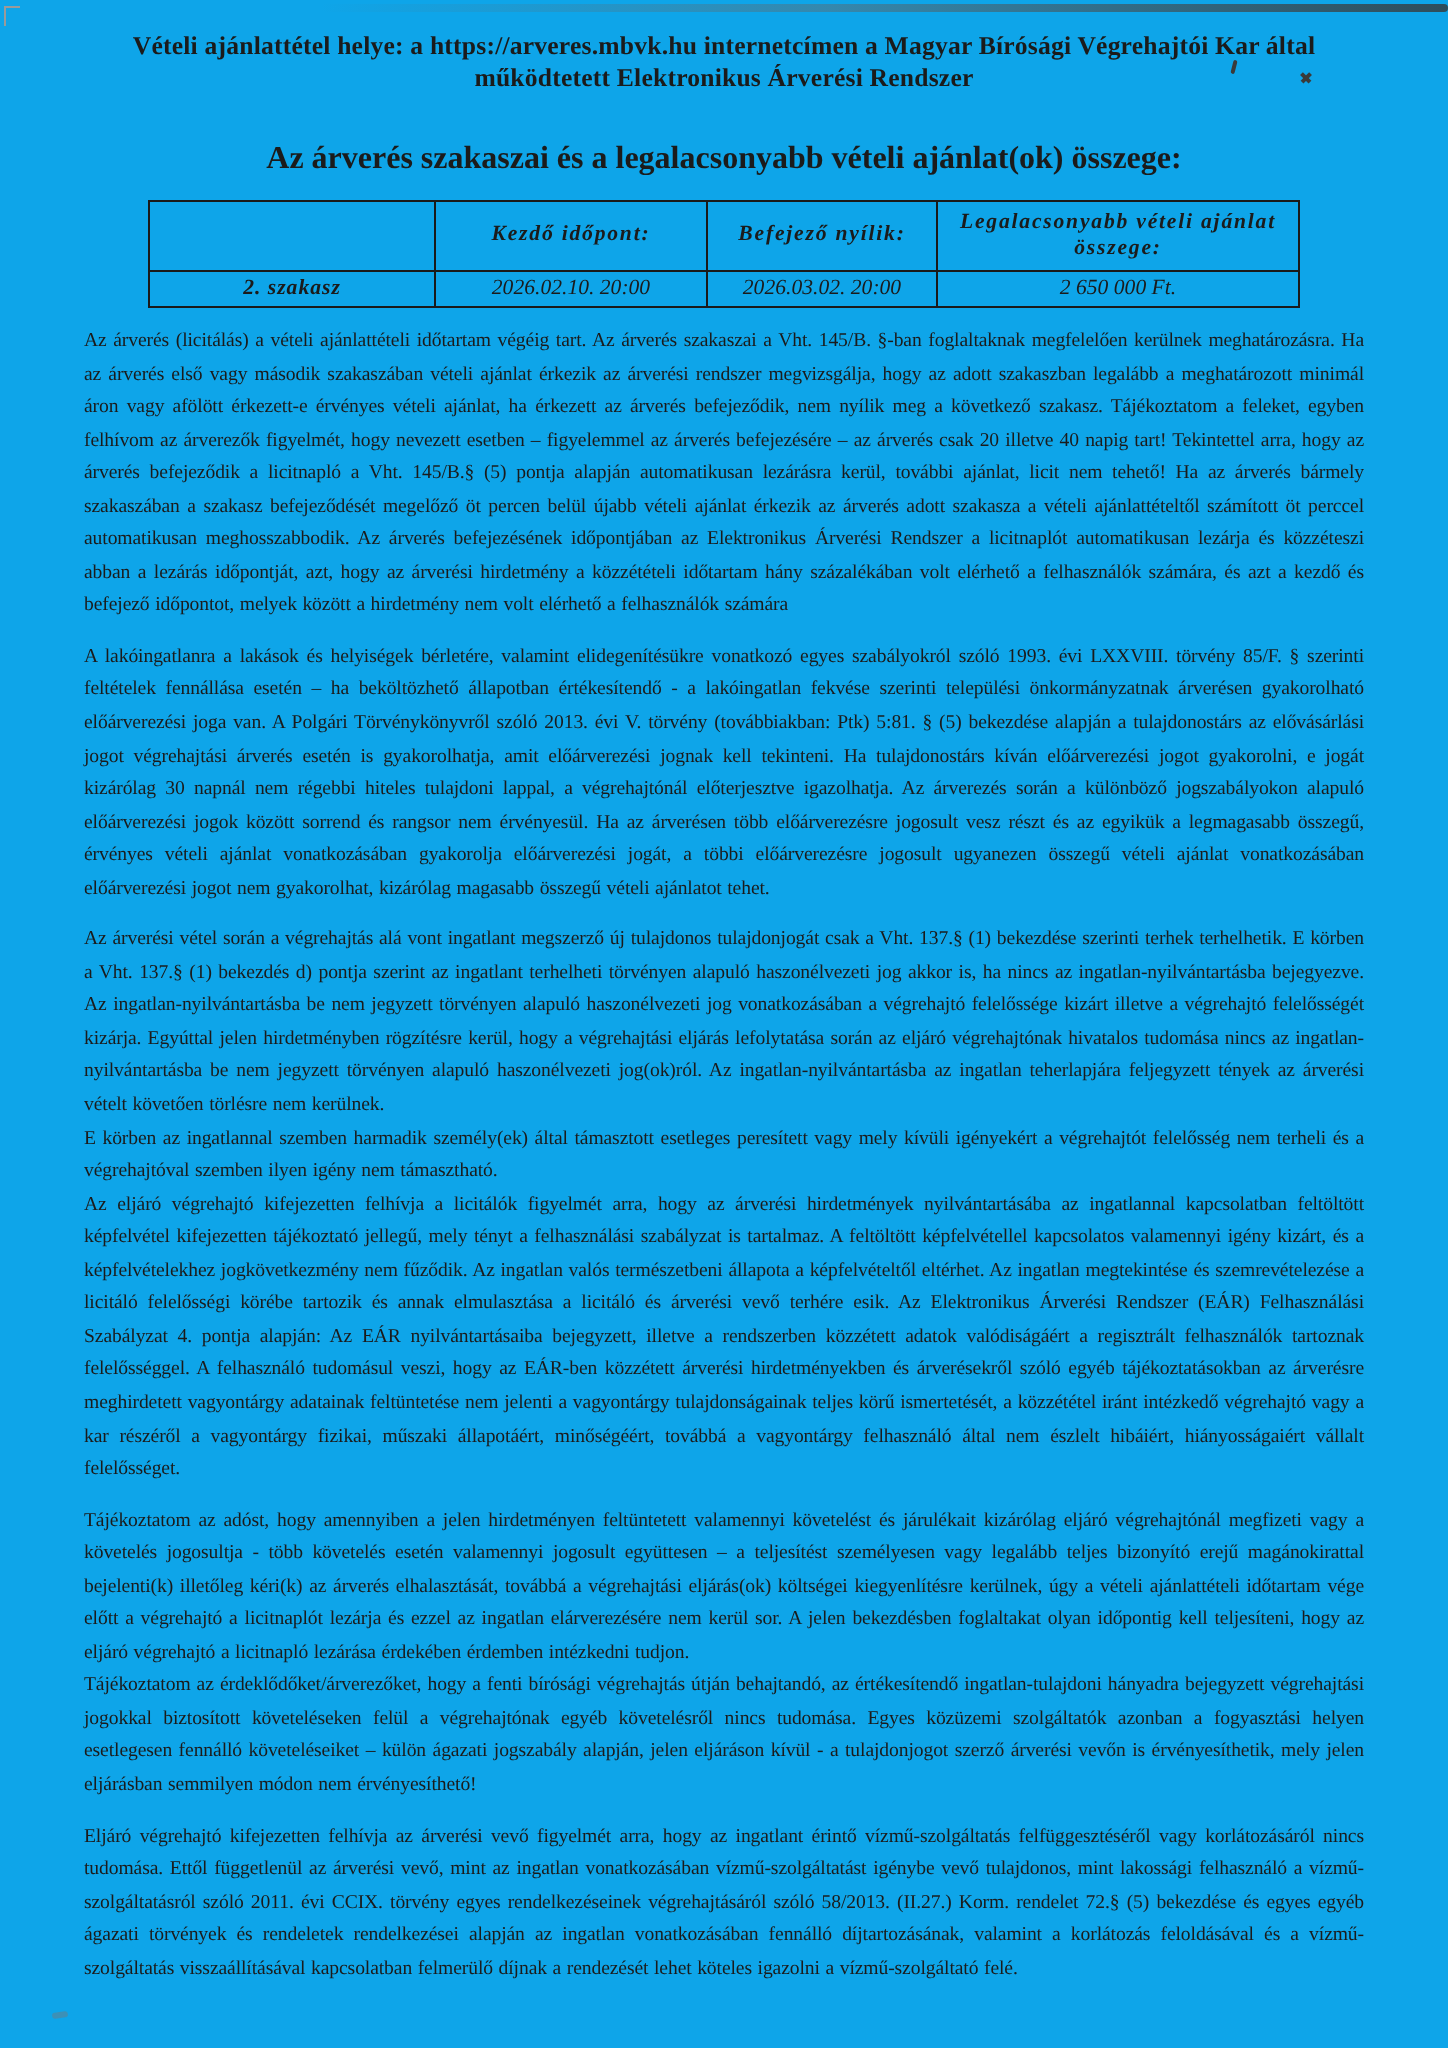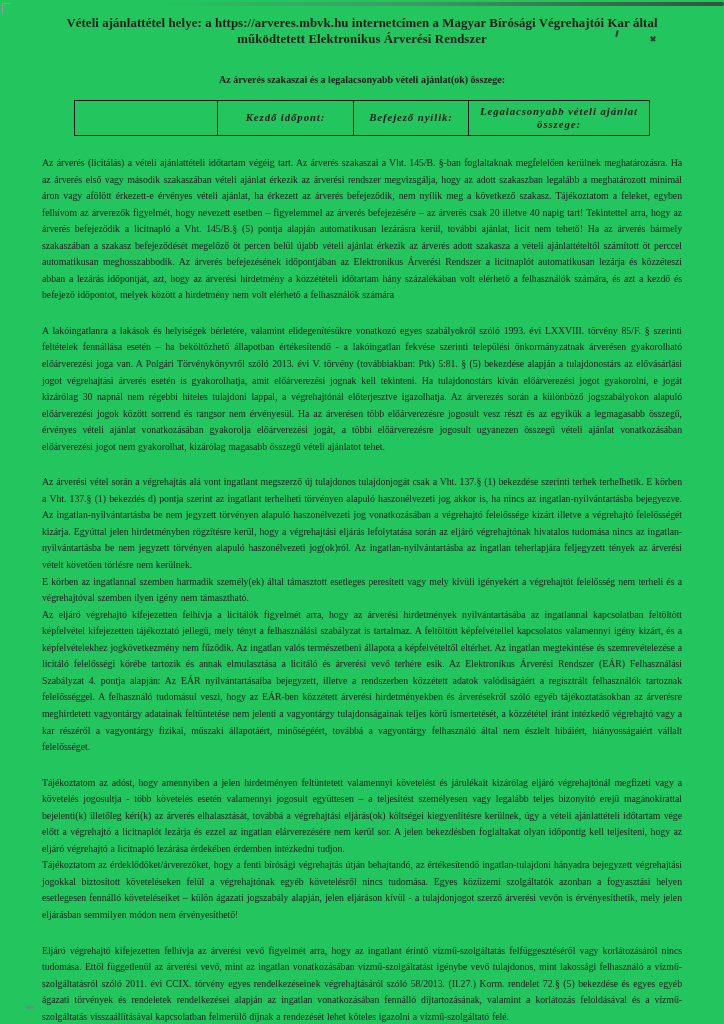--- a/index.html
+++ b/index.html
@@ -1,19 +1,19 @@
 <!DOCTYPE html>
 <html lang="hu"><head>
 <meta charset="utf-8">
 <style>
   html,body{margin:0;padding:0;background:#fff;}
   .page{
     position:relative;
     width:724px;height:1024px;
-    background:#22c55e;
+    background:#0ea5e9;
     overflow:hidden;
     font-family:"Liberation Serif","DejaVu Serif",serif;
     color:#1b1b1b;
   }
   
   .scan-top-line{
     position:absolute;top:2px;left:160px;right:0;height:4px;
     background:linear-gradient(to right,rgba(130,130,130,0),rgba(100,100,100,.45) 45%,rgba(55,55,55,.8));
     border-radius:2px;
   }
@@ -40,21 +40,21 @@
 
   .doc{padding:16px 42px 0 42px;}
 
   .doc-title{
     margin:0 auto;width:612px;
     font-size:12.8px;font-weight:bold;text-align:center;
     line-height:15.5px;letter-spacing:.1px;
   }
   .section-title{
     margin:26px auto 0 auto;
-    font-size:10px;font-weight:bold;text-align:center;
+    font-size:16px;font-weight:bold;text-align:center;
     line-height:14px;
   }
 
   table.stages{
     border-collapse:collapse;
     margin:13px auto 4px auto;
     table-layout:fixed;
     font-style:italic;
   }
   table.stages td,table.stages th{
@@ -72,21 +72,21 @@
   table.stages tbody td{height:15px;}
   td.stage-label{font-weight:bold;letter-spacing:.5px;}
 
   .body-text{margin-top:8px;}
   .para{
     margin:0;
     font-size:9.8px;line-height:16.55px;
     text-align:justify;letter-spacing:-.05px;
     word-spacing:.4px;
   }
-  .para.gap{margin-top:19px;}
+  .para.gap{margin-top:9px;}
 </style>
 </head>
 <body>
 
 <div class="page">
 
   <div class="scan-top-line"></div>
   <div class="corner-mark"></div>
   <div class="mark-apostrophe"></div>
   <div class="mark-asterisk"></div>
@@ -101,20 +101,26 @@
     <table class="stages">
       <thead>
         <tr>
           <th class="c0"></th>
           <th class="c1">Kezdő időpont:</th>
           <th class="c2">Befejező nyílik:</th>
           <th class="c3">Legalacsonyabb vételi ajánlat összege:</th>
         </tr>
       </thead>
       <tbody>
+        <tr>
+          <td class="stage-label">2. szakasz</td>
+          <td>2026.02.10. 20:00</td>
+          <td>2026.03.02. 20:00</td>
+          <td>2 650 000 Ft.</td>
+        </tr>
       </tbody>
     </table>
 
     <div class="body-text">
       <p class="para gap">Az árverés (licitálás) a vételi ajánlattételi időtartam végéig tart. Az árverés szakaszai a Vht. 145/B. §-ban foglaltaknak megfelelően kerülnek meghatározásra. Ha az árverés első vagy második szakaszában vételi ajánlat érkezik az árverési rendszer megvizsgálja, hogy az adott szakaszban legalább a meghatározott minimál áron vagy afölött érkezett-e érvényes vételi ajánlat, ha érkezett az árverés befejeződik, nem nyílik meg a következő szakasz. Tájékoztatom a feleket, egyben felhívom az árverezők figyelmét, hogy nevezett esetben – figyelemmel az árverés befejezésére – az árverés csak 20 illetve 40 napig tart! Tekintettel arra, hogy az árverés befejeződik a licitnapló a Vht. 145/B.§ (5) pontja alapján automatikusan lezárásra kerül, további ajánlat, licit nem tehető! Ha az árverés bármely szakaszában a szakasz befejeződését megelőző öt percen belül újabb vételi ajánlat érkezik az árverés adott szakasza a vételi ajánlattételtől számított öt perccel automatikusan meghosszabbodik. Az árverés befejezésének időpontjában az Elektronikus Árverési Rendszer a licitnaplót automatikusan lezárja és közzéteszi abban a lezárás időpontját, azt, hogy az árverési hirdetmény a közzétételi időtartam hány százalékában volt elérhető a felhasználók számára, és azt a kezdő és befejező időpontot, melyek között a hirdetmény nem volt elérhető a felhasználók számára</p>
       <p class="para gap">A lakóingatlanra a lakások és helyiségek bérletére, valamint elidegenítésükre vonatkozó egyes szabályokról szóló 1993. évi LXXVIII. törvény 85/F. § szerinti feltételek fennállása esetén – ha beköltözhető állapotban értékesítendő - a lakóingatlan fekvése szerinti települési önkormányzatnak árverésen gyakorolható előárverezési joga van. A Polgári Törvénykönyvről szóló 2013. évi V. törvény (továbbiakban: Ptk) 5:81. § (5) bekezdése alapján a tulajdonostárs az elővásárlási jogot végrehajtási árverés esetén is gyakorolhatja, amit előárverezési jognak kell tekinteni. Ha tulajdonostárs kíván előárverezési jogot gyakorolni, e jogát kizárólag 30 napnál nem régebbi hiteles tulajdoni lappal, a végrehajtónál előterjesztve igazolhatja. Az árverezés során a különböző jogszabályokon alapuló előárverezési jogok között sorrend és rangsor nem érvényesül. Ha az árverésen több előárverezésre jogosult vesz részt és az egyikük a legmagasabb összegű, érvényes vételi ajánlat vonatkozásában gyakorolja előárverezési jogát, a többi előárverezésre jogosult ugyanezen összegű vételi ajánlat vonatkozásában előárverezési jogot nem gyakorolhat, kizárólag magasabb összegű vételi ajánlatot tehet.</p>
       <p class="para gap">Az árverési vétel során a végrehajtás alá vont ingatlant megszerző új tulajdonos tulajdonjogát csak a Vht. 137.§ (1) bekezdése szerinti terhek terhelhetik. E körben a Vht. 137.§ (1) bekezdés d) pontja szerint az ingatlant terhelheti törvényen alapuló haszonélvezeti jog akkor is, ha nincs az ingatlan-nyilvántartásba bejegyezve. Az ingatlan-nyilvántartásba be nem jegyzett törvényen alapuló haszonélvezeti jog vonatkozásában a végrehajtó felelőssége kizárt illetve a végrehajtó felelősségét kizárja. Egyúttal jelen hirdetményben rögzítésre kerül, hogy a végrehajtási eljárás lefolytatása során az eljáró végrehajtónak hivatalos tudomása nincs az ingatlan-nyilvántartásba be nem jegyzett törvényen alapuló haszonélvezeti jog(ok)ról. Az ingatlan-nyilvántartásba az ingatlan teherlapjára feljegyzett tények az árverési vételt követően törlésre nem kerülnek.</p>
       <p class="para">E körben az ingatlannal szemben harmadik személy(ek) által támasztott esetleges peresített vagy mely kívüli igényekért a végrehajtót felelősség nem terheli és a végrehajtóval szemben ilyen igény nem támasztható.</p>
       <p class="para">Az eljáró végrehajtó kifejezetten felhívja a licitálók figyelmét arra, hogy az árverési hirdetmények nyilvántartásába az ingatlannal kapcsolatban feltöltött képfelvétel kifejezetten tájékoztató jellegű, mely tényt a felhasználási szabályzat is tartalmaz. A feltöltött képfelvétellel kapcsolatos valamennyi igény kizárt, és a képfelvételekhez jogkövetkezmény nem fűződik. Az ingatlan valós természetbeni állapota a képfelvételtől eltérhet. Az ingatlan megtekintése és szemrevételezése a licitáló felelősségi körébe tartozik és annak elmulasztása a licitáló és árverési vevő terhére esik. Az Elektronikus Árverési Rendszer (EÁR) Felhasználási Szabályzat 4. pontja alapján: Az EÁR nyilvántartásaiba bejegyzett, illetve a rendszerben közzétett adatok valódiságáért a regisztrált felhasználók tartoznak felelősséggel. A felhasználó tudomásul veszi, hogy az EÁR-ben közzétett árverési hirdetményekben és árverésekről szóló egyéb tájékoztatásokban az árverésre meghirdetett vagyontárgy adatainak feltüntetése nem jelenti a vagyontárgy tulajdonságainak teljes körű ismertetését, a közzététel iránt intézkedő végrehajtó vagy a kar részéről a vagyontárgy fizikai, műszaki állapotáért, minőségéért, továbbá a vagyontárgy felhasználó által nem észlelt hibáiért, hiányosságaiért vállalt felelősséget.</p>
       <p class="para gap">Tájékoztatom az adóst, hogy amennyiben a jelen hirdetményen feltüntetett valamennyi követelést és járulékait kizárólag eljáró végrehajtónál megfizeti vagy a követelés jogosultja - több követelés esetén valamennyi jogosult együttesen – a teljesítést személyesen vagy legalább teljes bizonyító erejű magánokirattal bejelenti(k) illetőleg kéri(k) az árverés elhalasztását, továbbá a végrehajtási eljárás(ok) költségei kiegyenlítésre kerülnek, úgy a vételi ajánlattételi időtartam vége előtt a végrehajtó a licitnaplót lezárja és ezzel az ingatlan elárverezésére nem kerül sor. A jelen bekezdésben foglaltakat olyan időpontig kell teljesíteni, hogy az eljáró végrehajtó a licitnapló lezárása érdekében érdemben intézkedni tudjon.</p>

